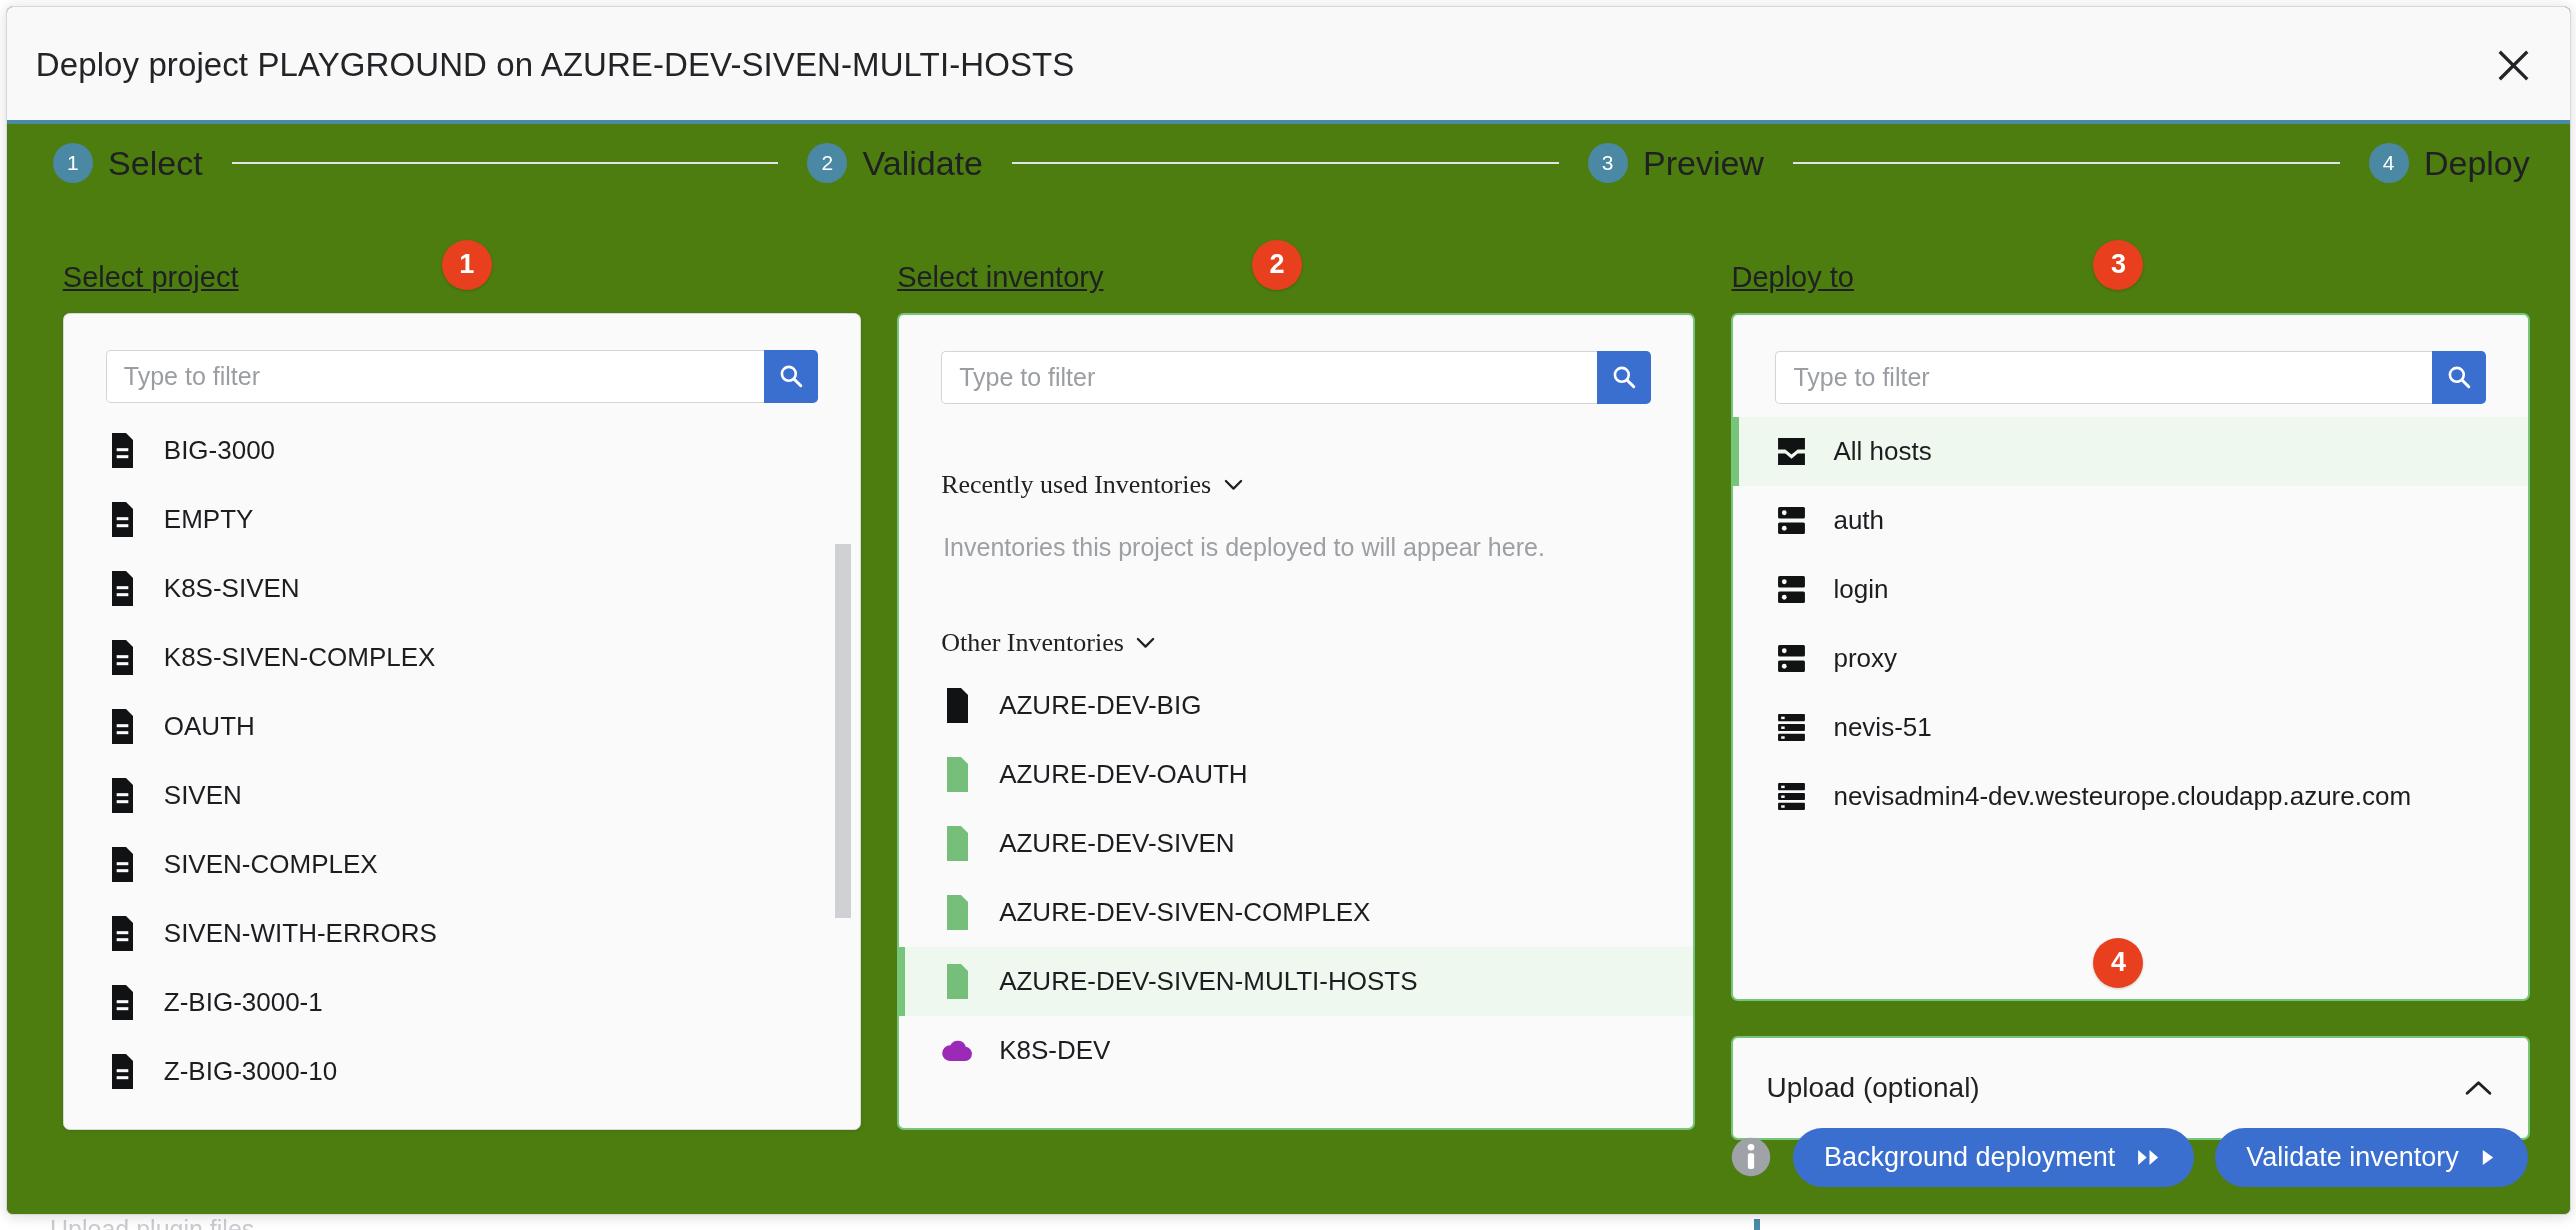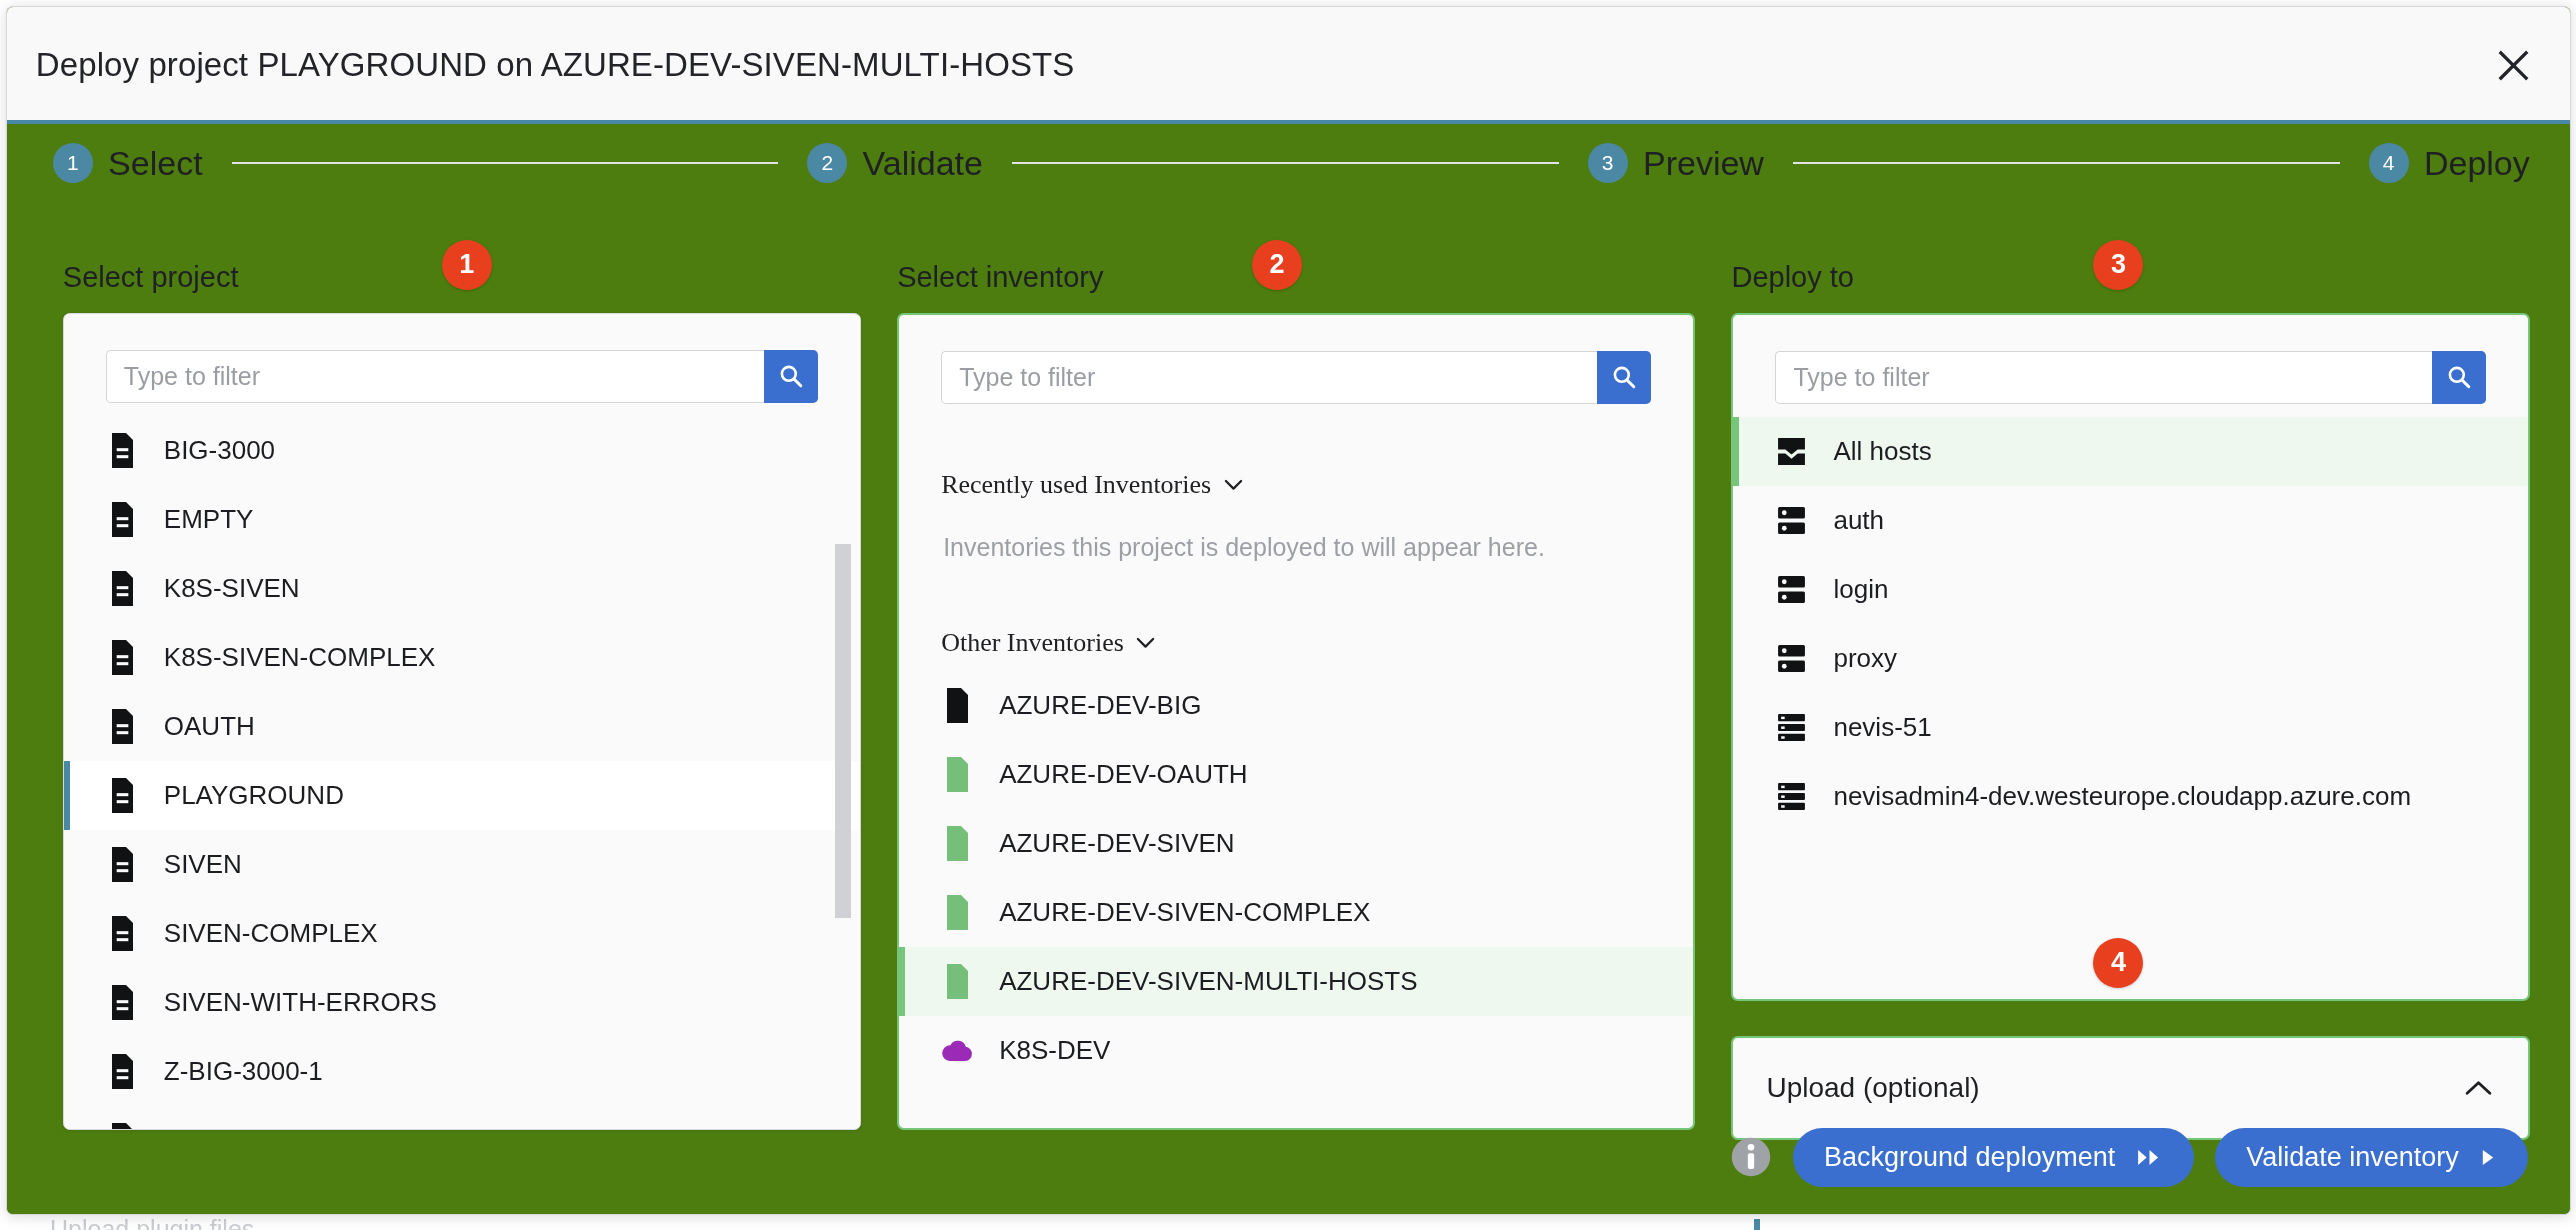--- a/index.html
+++ b/index.html
@@ -81,21 +81,21 @@
     position: absolute; left: 0; top: 196px;
     width: 2565px; height: 1014px;
     display: flex;
     padding: 58px 42px 0 56px;
     gap: 36px;
   }
   .col { position: relative; flex: 1 1 0; min-width: 0; }
 
   .col-heading {
     font-size: 29px; color: #1f2023;
-    margin-bottom: 19px; white-space: nowrap;
+    margin-bottom: 19px; white-space: nowrap; text-decoration: underline;
   }
 
   
   .marker {
     position: absolute;
     width: 50px; height: 50px; border-radius: 50%;
     background: #e8401f; color: #ffffff;
     font-size: 27px; font-weight: bold;
     display: flex; align-items: center; justify-content: center;
     z-index: 6;
@@ -331,30 +331,20 @@
           </div>
           <div class="list-item">
             <span class="ico">
               <svg width="29" height="35" viewBox="0 0 24 30">
                   <path d="M3 0 h12 l6 6 v24 H3 Z" fill="#111213"></path>
                   <rect x="7" y="13" width="10" height="2.6" fill="#fafafa"></rect>
                   <rect x="7" y="19" width="10" height="2.6" fill="#fafafa"></rect>
                 </svg>
             </span>
             <span class="lbl">OAUTH</span>
-          </div>
-          <div class="list-item sel-teal">
-            <span class="ico">
-              <svg width="29" height="35" viewBox="0 0 24 30">
-                  <path d="M3 0 h12 l6 6 v24 H3 Z" fill="#111213"></path>
-                  <rect x="7" y="13" width="10" height="2.6" fill="#ffffff"></rect>
-                  <rect x="7" y="19" width="10" height="2.6" fill="#ffffff"></rect>
-                </svg>
-            </span>
-            <span class="lbl">PLAYGROUND</span>
           </div>
           <div class="list-item">
             <span class="ico">
               <svg width="29" height="35" viewBox="0 0 24 30">
                   <path d="M3 0 h12 l6 6 v24 H3 Z" fill="#111213"></path>
                   <rect x="7" y="13" width="10" height="2.6" fill="#fafafa"></rect>
                   <rect x="7" y="19" width="10" height="2.6" fill="#fafafa"></rect>
                 </svg>
             </span>
             <span class="lbl">SIVEN</span>

